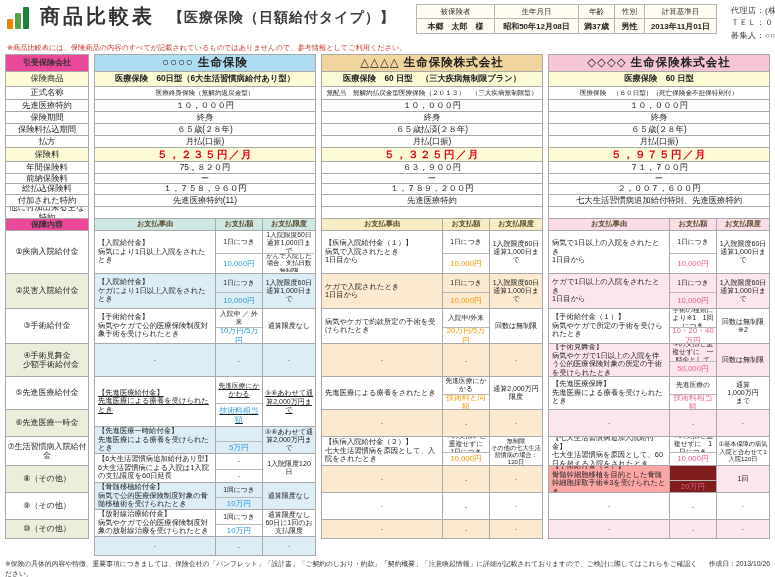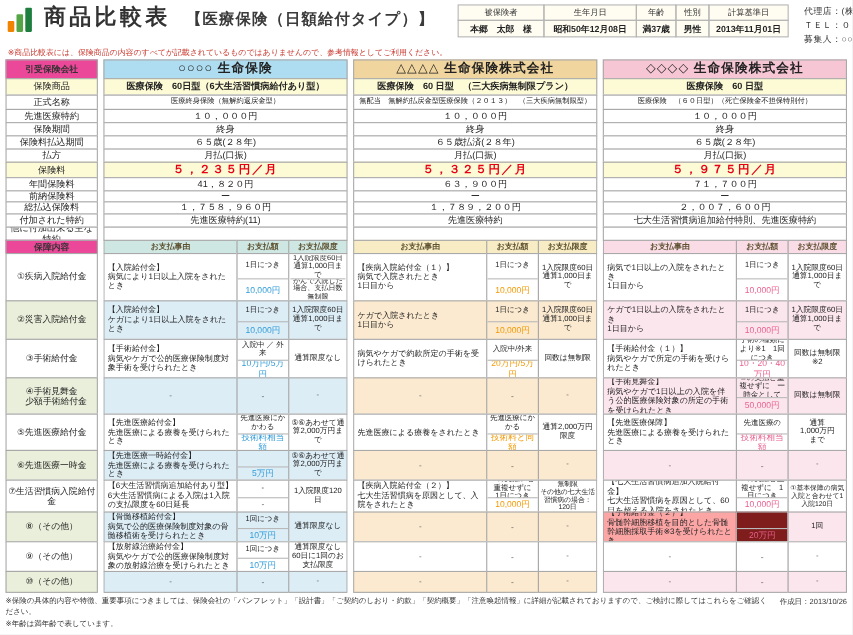--- a/index.html
+++ b/index.html
@@ -133,21 +133,21 @@
       </div>
     <div class="col comp" id="comp0">
         <div class="c chead" style="height: 18px; background: rgb(174, 220, 240);">○○○○ 生命保険</div>
         <div class="c sval bld ylw" style="height: 16px;">医療保険　60日型（6大生活習慣病給付あり型）</div>
         <div class="c sval tiny" style="height: 14px;">医療終身保険（無解約返戻金型）</div>
         <div class="c sval" style="height: 13px;">１０，０００円</div>
         <div class="c sval" style="height: 13px;">終身</div>
         <div class="c sval" style="height: 13px;">６５歳(２８年)</div>
         <div class="c sval" style="height: 13px;">月払(口振)</div>
         <div class="c sval price ylw" style="height: 15px;">５，２３５円／月</div>
-        <div class="c sval" style="height: 13px;">41，８２０円</div>
+        <div class="c sval" style="height: 13px;">75，８２０円</div>
         <div class="c sval" style="height: 11px;">ー</div>
         <div class="c sval" style="height: 12px;">１，７５８，９６０円</div>
         <div class="c sval" style="height: 13px;">先進医療特約(11)</div>
         <div class="c sval" style="height: 13px;"></div>
         <div class="brow" style="height: 13px;">
           <div class="c rc sub" style="background: rgb(207, 231, 227); justify-content: center; text-align: center;">お支払事由</div>
           <div class="c ac sub" style="background: rgb(207, 231, 227); justify-content: center; text-align: center;">お支払額</div>
           <div class="c lc sub" style="background: rgb(207, 231, 227); justify-content: center; text-align: center;">お支払限度</div>
         </div>
         <div class="brow" style="height: 44px;">
@@ -168,21 +168,21 @@
           <div class="c rc" style="background: rgb(255, 255, 255);">【手術給付金】
 病気やケガで公的医療保険制度対象手術を受けられたとき</div>
           <div class="c ac split" style="background: rgb(255, 255, 255);"><div class="half-top">入院中 ／ 外来</div><div class="half-bot" style="color: rgb(47, 156, 217);">10万円/5万円</div></div>
           <div class="c lc" style="background: rgb(255, 255, 255);">通算限度なし</div>
         </div>
         <div class="brow" style="height: 34px;">
           <div class="c rc dash" style="background: rgb(220, 237, 246);">-</div>
           <div class="c ac dash" style="background: rgb(220, 237, 246);">-</div>
           <div class="c lc dash" style="background: rgb(220, 237, 246);">-</div>
         </div>
-        <div class="brow" style="height: 34px;">
+        <div class="brow" style="height: 51px; text-decoration: underline;">
           <div class="c rc" style="background: rgb(255, 255, 255);">【先進医療給付金】
 先進医療による療養を受けられたとき</div>
           <div class="c ac split" style="background: rgb(255, 255, 255);"><div class="half-top">先進医療にかかわる</div><div class="half-bot" style="color: rgb(47, 156, 217);">技術料相当額</div></div>
           <div class="c lc" style="background: rgb(255, 255, 255);">⑤⑥あわせて通算2,000万円まで</div>
         </div>
         <div class="brow" style="height: 28px;">
           <div class="c rc" style="background: rgb(220, 237, 246);">【先進医療一時給付金】
 先進医療による療養を受けられたとき</div>
           <div class="c ac split" style="background: rgb(220, 237, 246);"><div class="half-top"></div><div class="half-bot" style="color: rgb(47, 156, 217);">5万円</div></div>
           <div class="c lc" style="background: rgb(220, 237, 246);">⑤⑥あわせて通算2,000万円まで</div>

